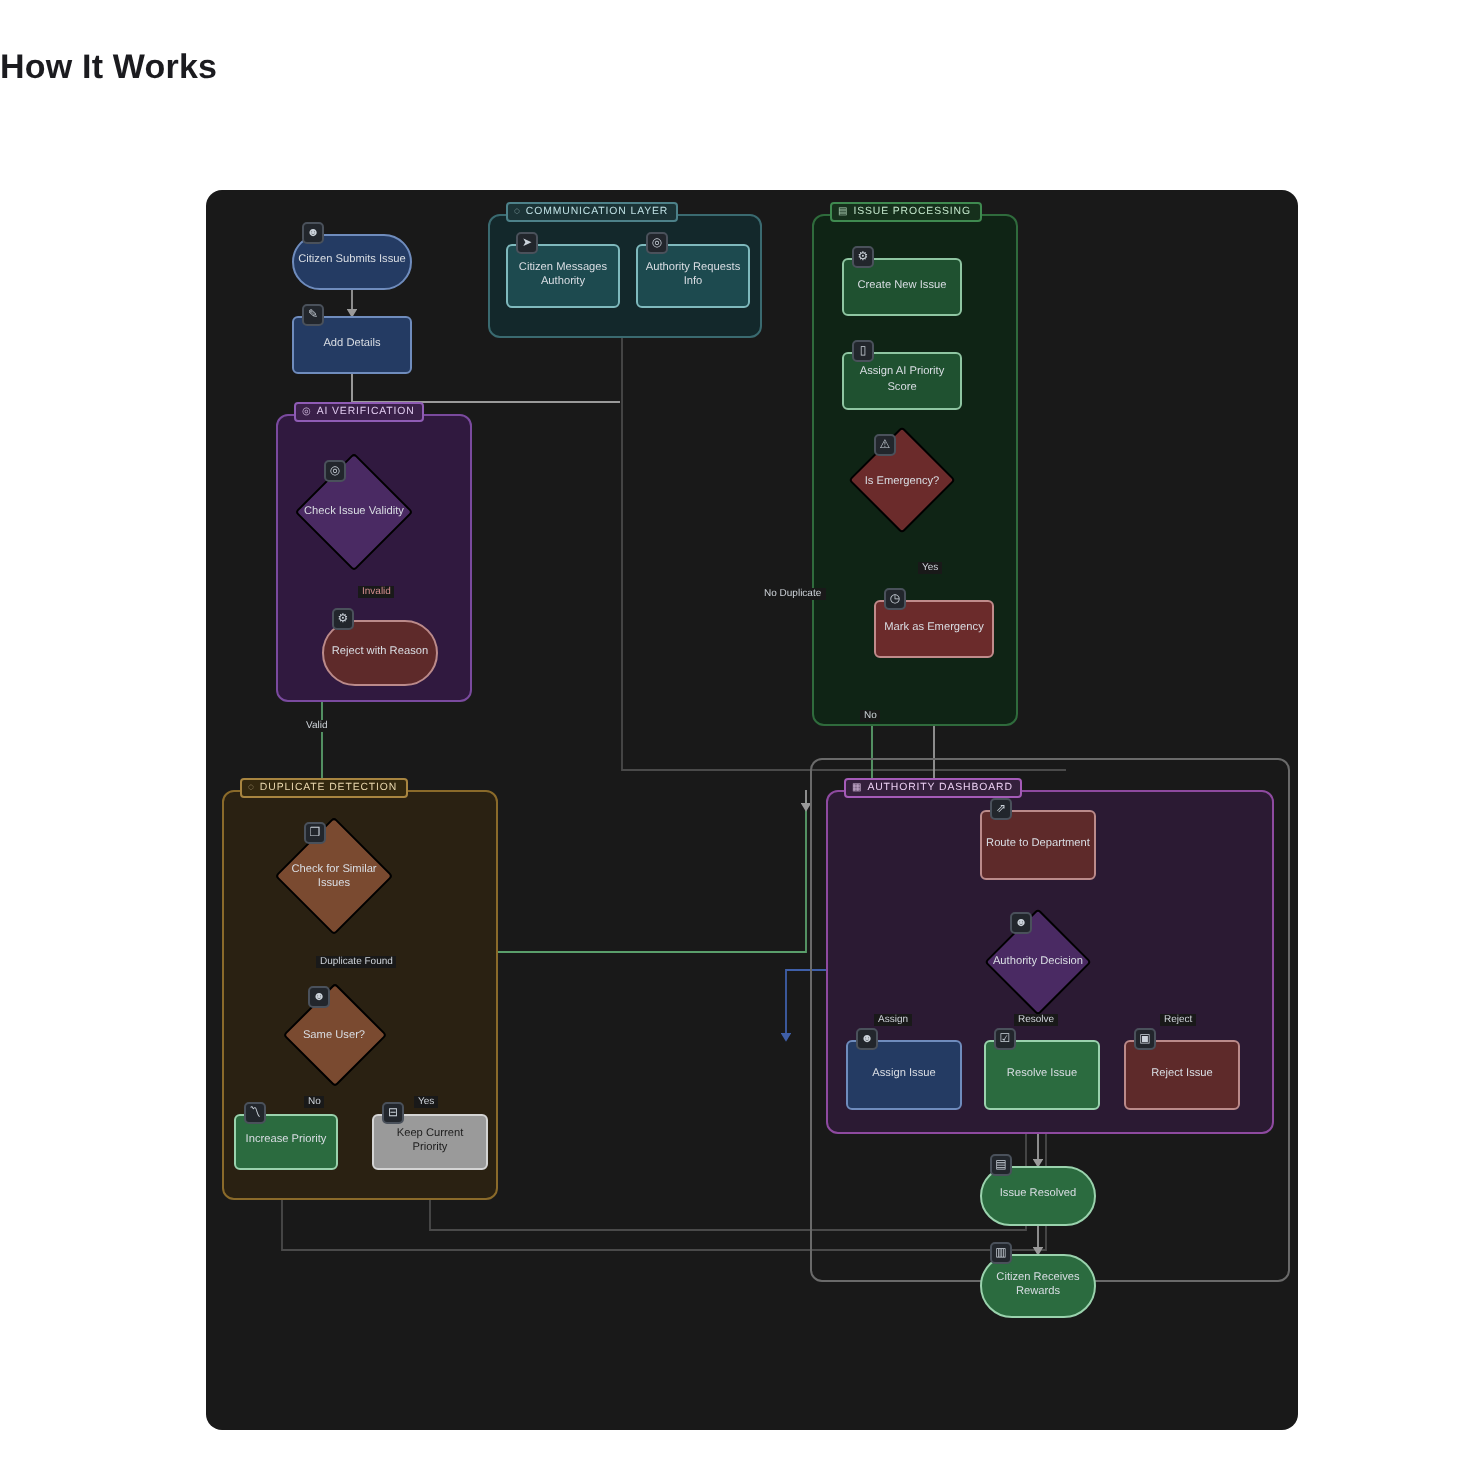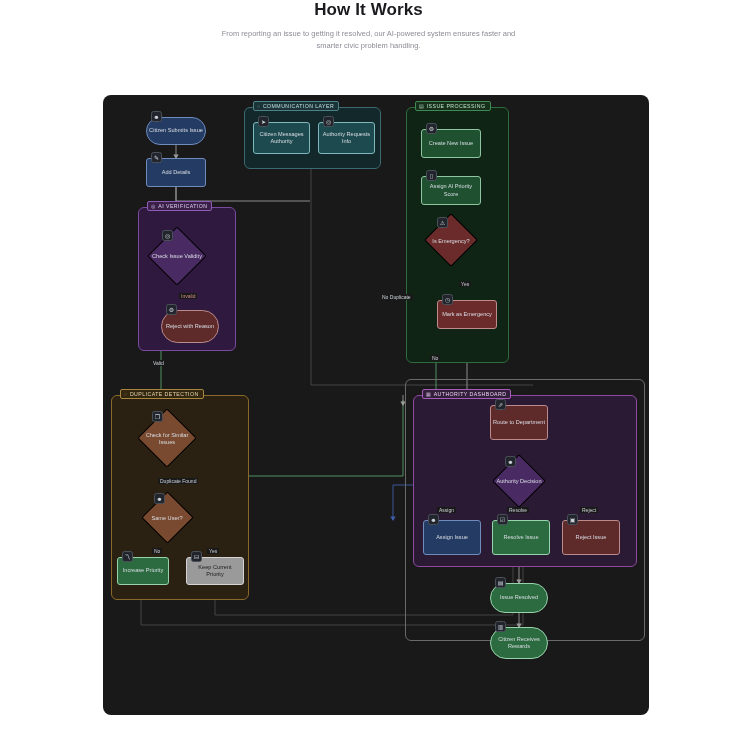--- a/index.html
+++ b/index.html
@@ -5,21 +5,21 @@
   * { box-sizing: border-box; }
   html, body { margin:0; padding:0; }
   body {
     width: 737px; height: 730px;
     background: #ffffff;
     font-family: "Liberation Sans", sans-serif;
     overflow: hidden;
   }
   .page { width:737px; height:730px; position:relative; }
 
-  .header { text-align:center; }
+  .header { padding-top:24px; }
   .header h1 {
     margin:0; font-size:17px; font-weight:bold; color:#1b1b1f; letter-spacing:0.1px;
   }
   .header p {
     margin:8px auto 0; max-width:320px; font-size:7.5px; line-height:1.65;
     color:#8c8c96; font-weight:400;
   }
 
   .diagram-shell {
     position:absolute; left:103px; top:95px; width:546px; height:620px;
@@ -80,21 +80,20 @@
   .c-purple { background:#4a2a63; border-color:#b48fd2; }
   .c-dred   { background:#5e2a2a; border-color:#bb8a8a; }
 </style>
 </head>
 <body>
 
 <div class="page">
 
   <div class="header">
     <h1>How It Works</h1>
-    <p>From reporting an issue to getting it resolved, our AI-powered system ensures faster and smarter civic problem handling.</p>
   </div>
 
   <div class="diagram-shell">
     <div class="canvas">
 
       <svg width="546" height="620">
         <defs>
           <marker id="ag" markerWidth="6" markerHeight="6" refX="4" refY="3" orient="auto">
             <path d="M0,0 L5,3 L0,6 z" fill="#5a9e6b"></path>
           </marker>

